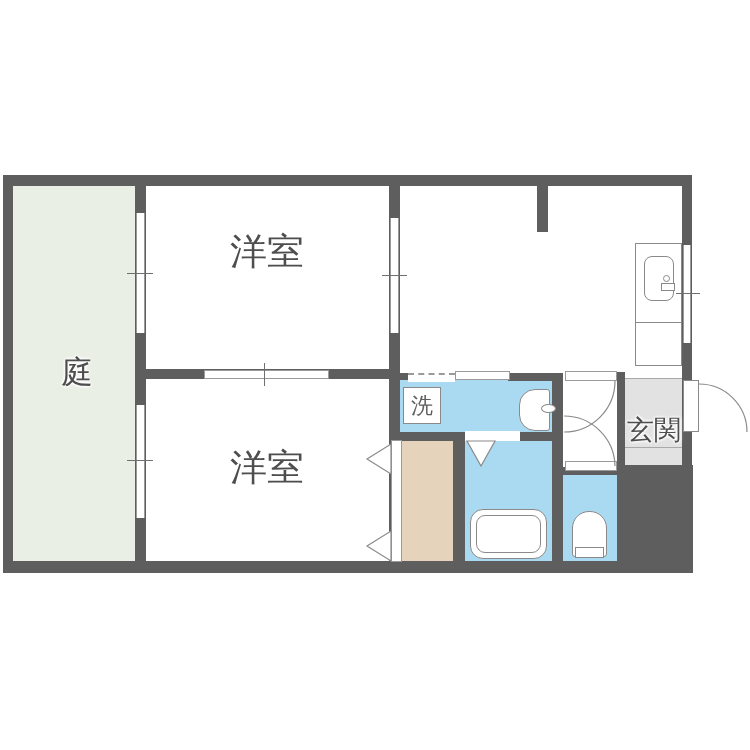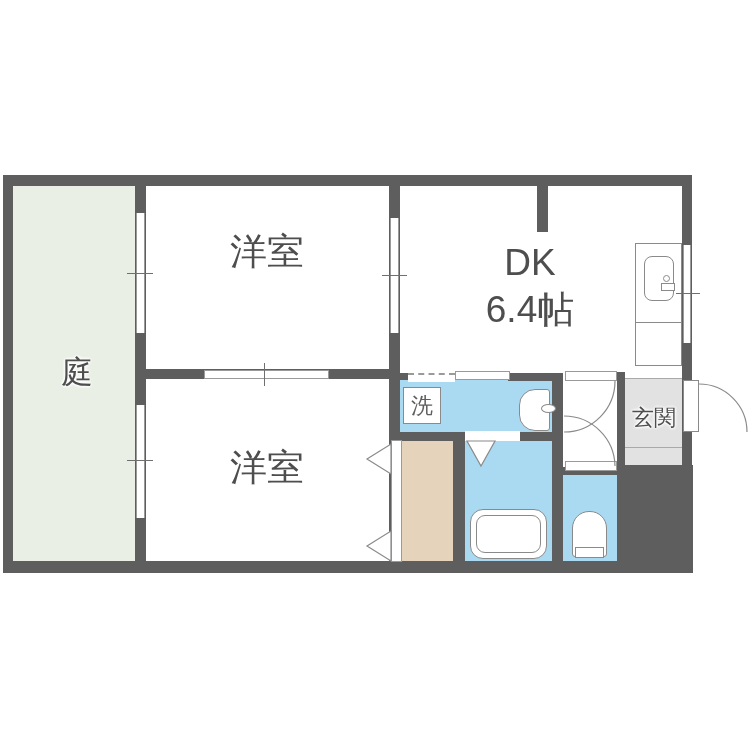--- a/index.html
+++ b/index.html
@@ -107,26 +107,22 @@
   </svg>
 
   <div class="label halo" style="left:45px;top:351px;width:64px;font-size:32px;">
     <span>庭</span>
   </div>
 
   <div class="label" style="left:157px;top:228px;width:220px;font-size:37px;line-height:47px;">
     <div>洋室</div>
   </div>
 
-  <div class="label" style="left:420px;top:239px;width:220px;font-size:37px;line-height:47px;">
-    <div>DK</div>
-    <div>6.4帖</div>
-  </div>
 
   <div class="label" style="left:157px;top:443px;width:220px;font-size:37px;">
     <span>洋室</span>
   </div>
 
-  <div class="label halo" style="left:625px;top:403px;width:58px;font-size:22px;">
+  <div class="label halo" style="left:625px;top:412px;width:58px;font-size:27px;">
     <span>玄関</span>
   </div>
 
 </div>
 
 </body></html>

